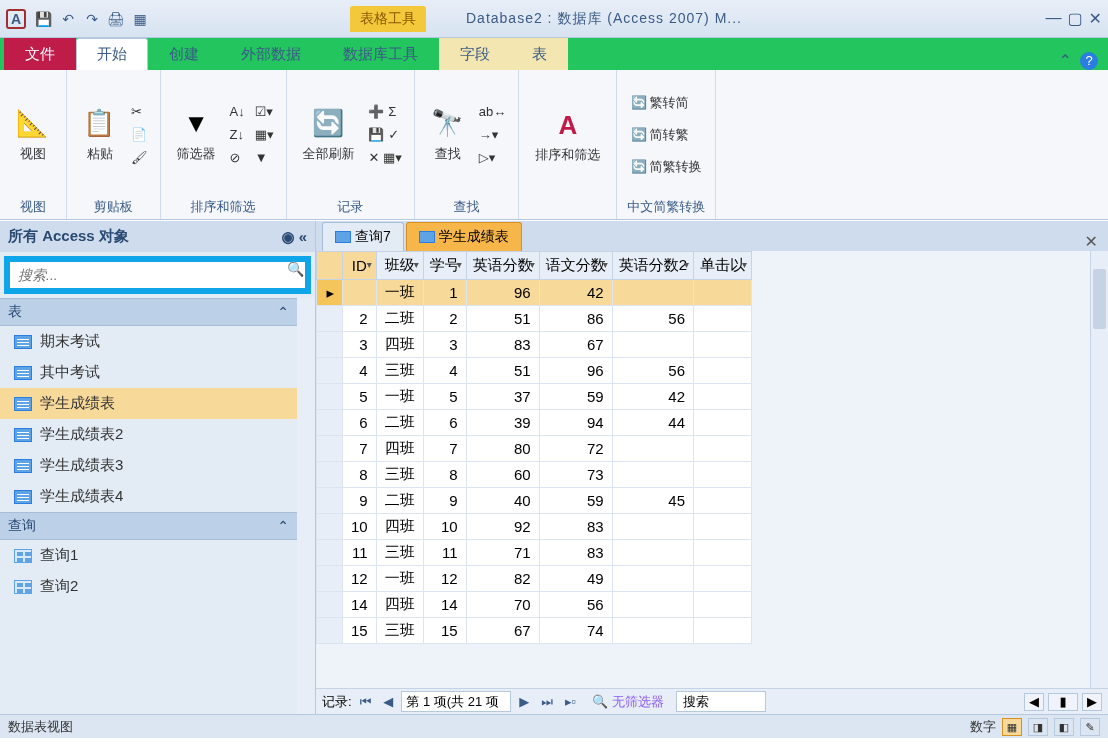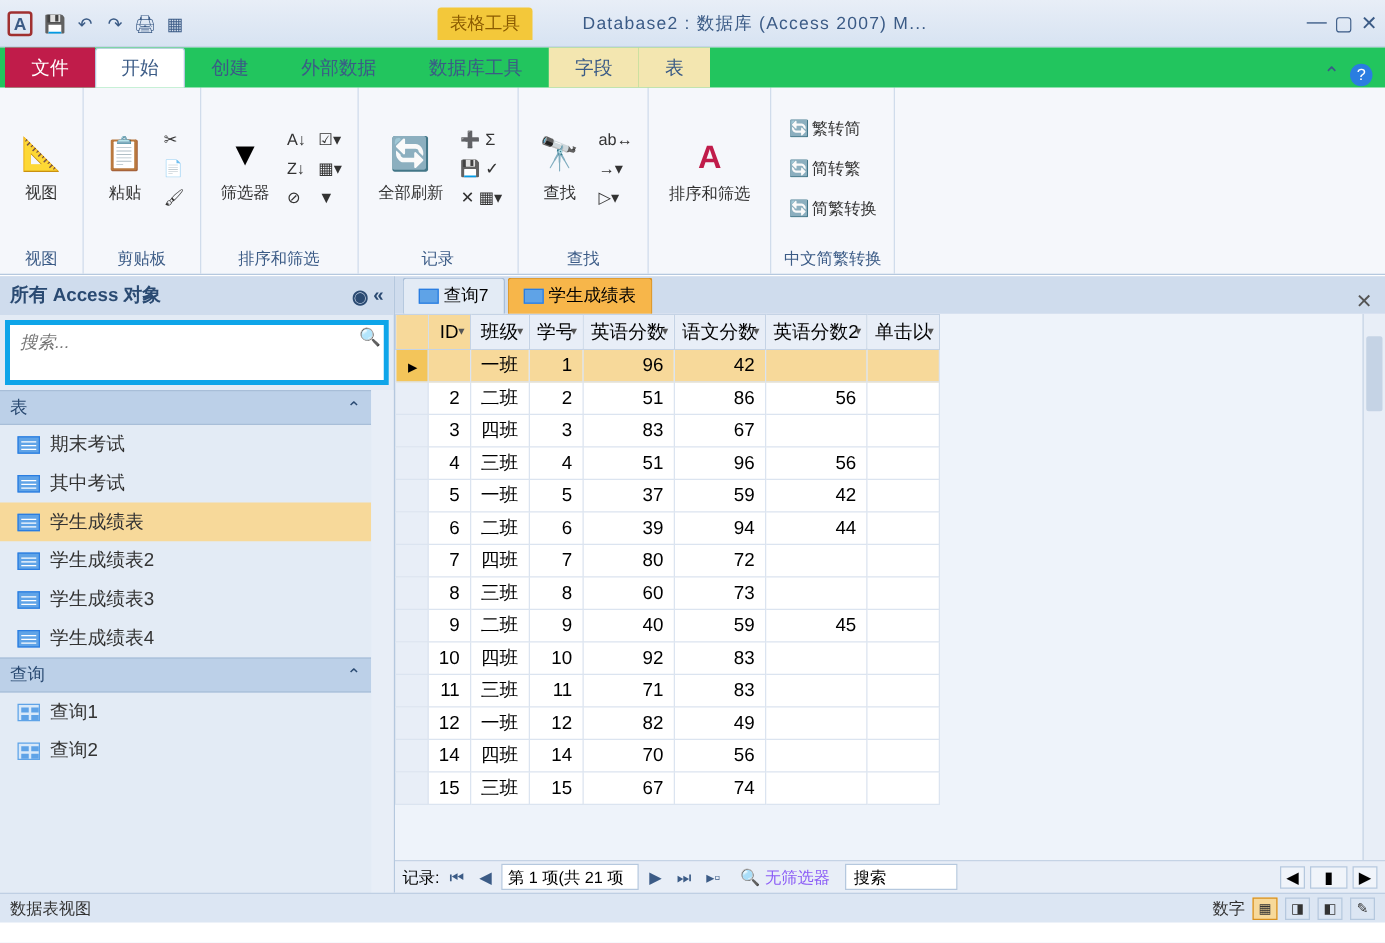--- a/index.html
+++ b/index.html
@@ -36,21 +36,21 @@
 .smallbtn { display:flex; align-items:center; gap:2px; font-size:13px; color:#333; padding:2px; }
 
 
 .work { display:flex; height:494px; background:#eef3fa; border-top:1px solid #fff; }
 
 
 .nav { width:316px; background:#e3ebf5; border-right:1px solid #b5c8de; display:flex; flex-direction:column; }
 .nav .navhdr { display:flex; align-items:center; padding:6px 8px; background:#cfdced; font-size:15px; color:#2a4a72; font-weight:bold; }
 .nav .navhdr .collapse { margin-left:auto; display:flex; gap:4px; align-items:center; }
 .nav .search { margin:4px; position:relative; }
-.nav .search input { width:100%; padding:5px 24px 23px 8px; border:4px solid #0ea5e9; font-style:italic; font-size:14px; }
+.nav .search input { width:100%; padding:5px 24px 5px 8px; border:6px solid #0ea5e9; font-style:italic; font-size:14px; }
 .nav .search .mag { position:absolute; right:6px; top:5px; color:#2a7de1; font-size:14px; }
 .nav .cat { background:#bcd0e8; padding:4px 8px; font-size:14px; color:#2a4a72; display:flex; align-items:center; border-top:1px solid #a8bed8; border-bottom:1px solid #a8bed8; }
 .nav .cat .chev { margin-left:auto; }
 .nav .items { overflow:auto; }
 .nav .item { display:flex; align-items:center; gap:8px; padding:6px 14px; font-size:15px; color:#333; }
 .nav .item .ticon { width:18px; height:14px; background:#5fa3e7; border:1px solid #2a7de1; display:inline-block; position:relative; }
 .nav .item .ticon::before { content:""; position:absolute; left:2px; right:2px; top:3px; height:1px; background:#fff; box-shadow:0 3px 0 #fff,0 6px 0 #fff; }
 .nav .item .qicon { width:18px; height:14px; background:#d9e9f9; border:1px solid #5fa3e7; display:inline-block; position:relative; }
 .nav .item .qicon::after { content:""; position:absolute; left:2px; top:2px; width:6px; height:4px; background:#5fa3e7; box-shadow:8px 0 #5fa3e7, 0 6px #5fa3e7, 8px 6px #5fa3e7; }
 .nav .item.selected { background:#f7d99a; }

